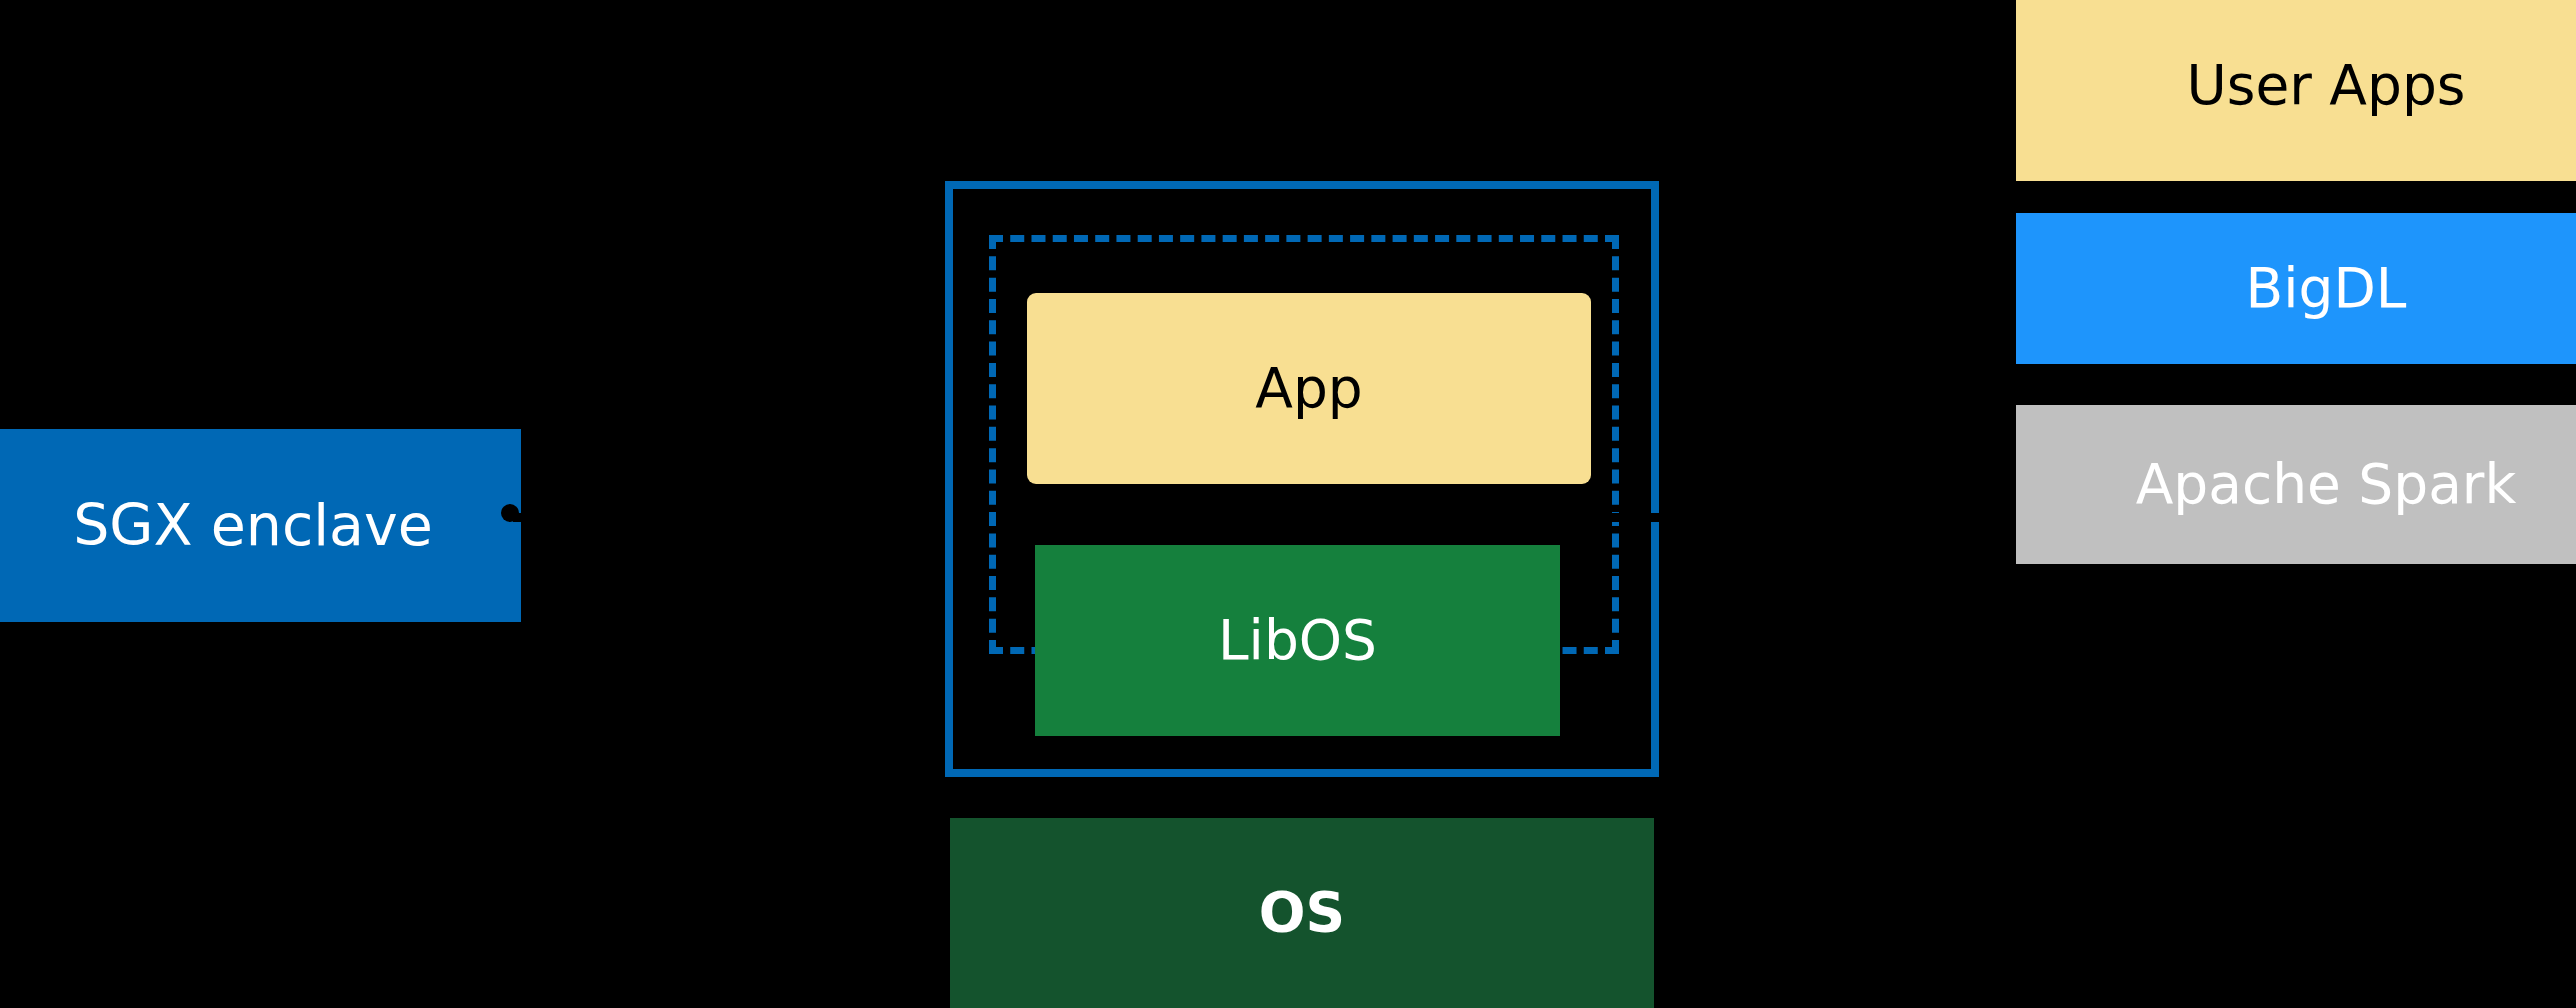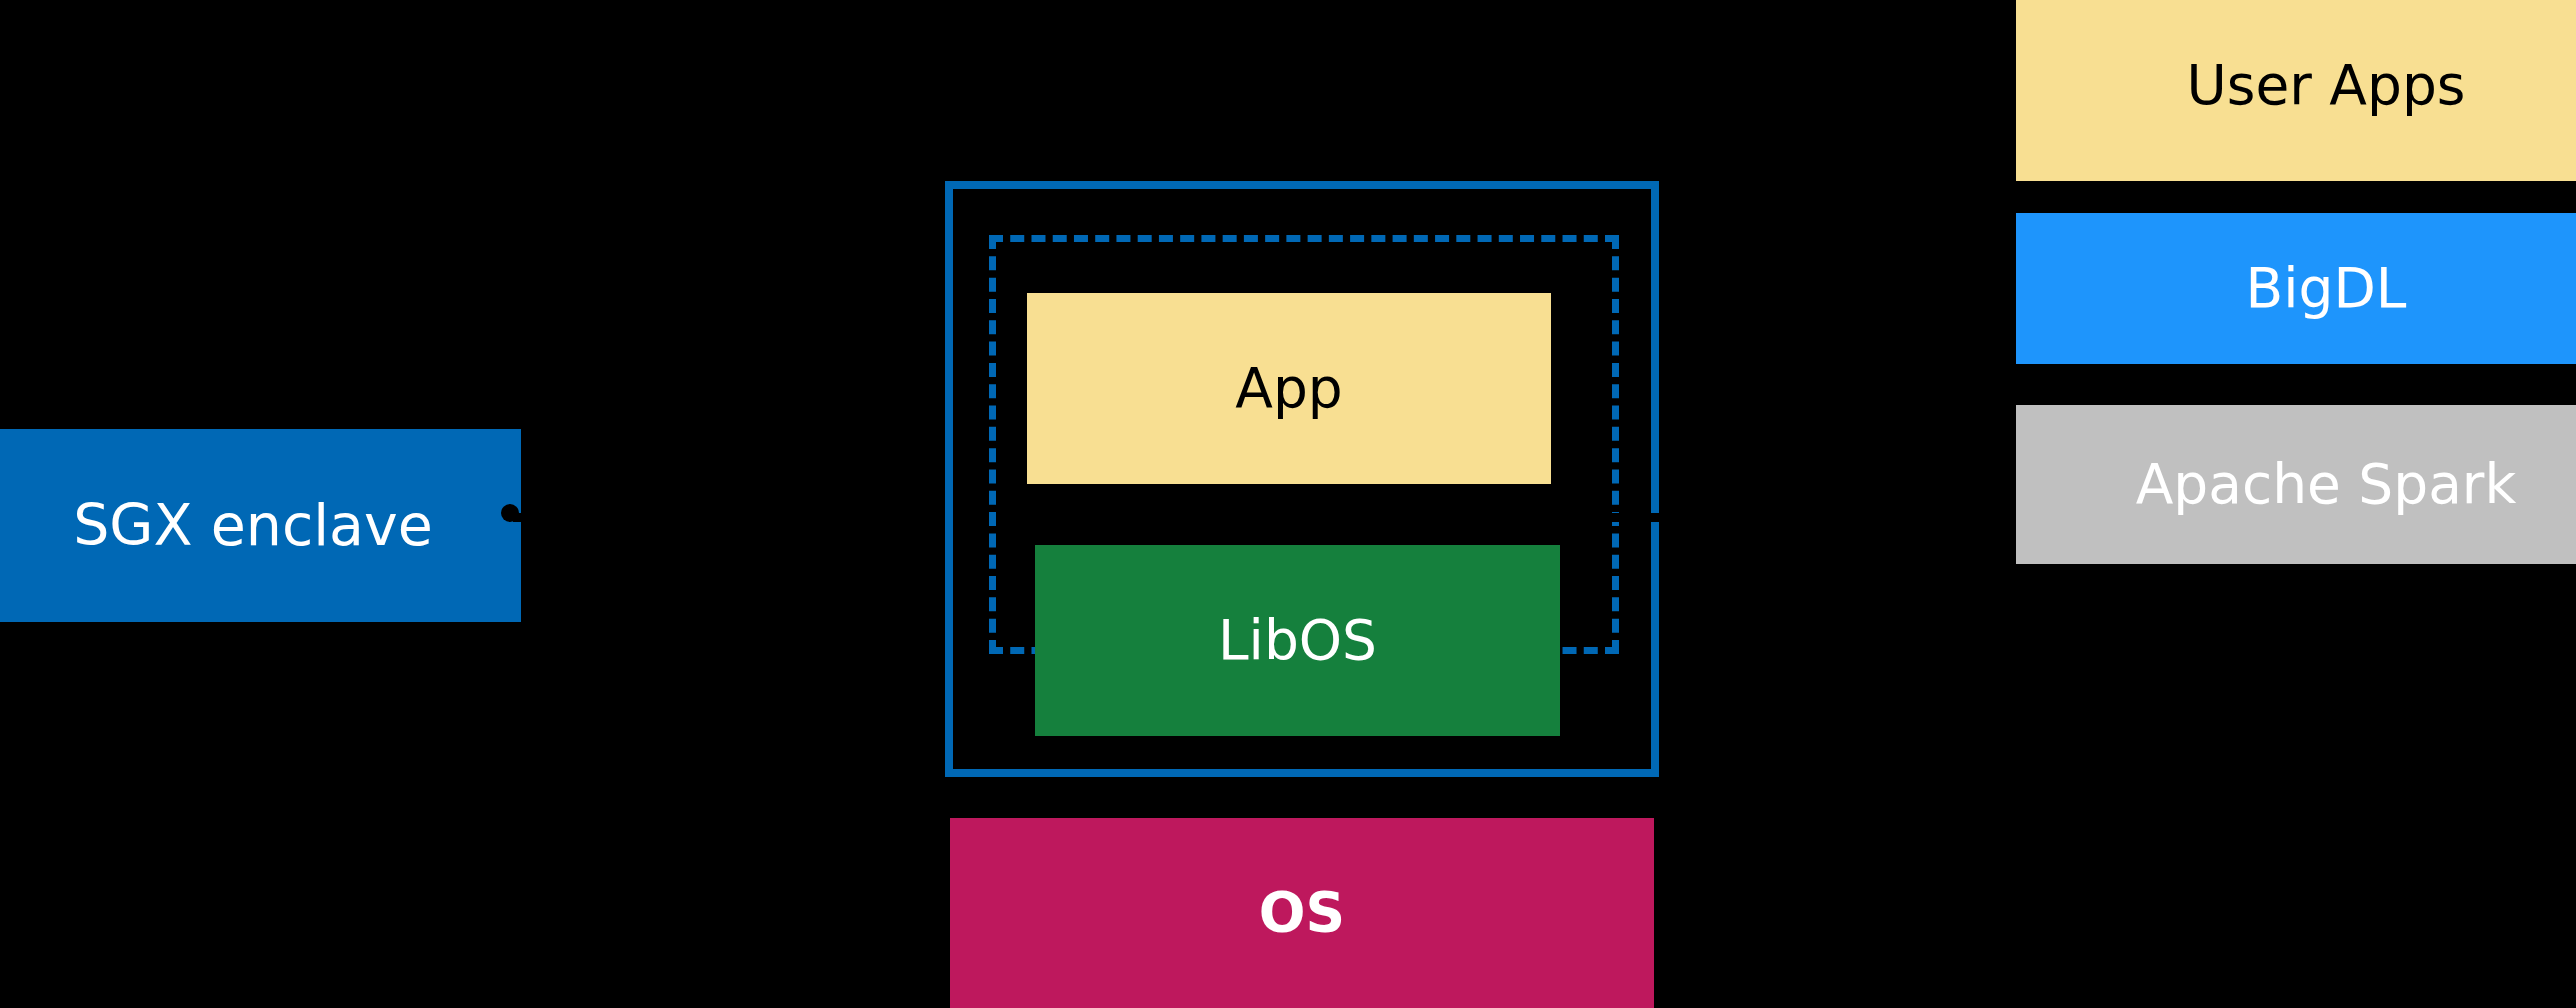--- a/index.html
+++ b/index.html
@@ -33,34 +33,34 @@
     background:transparent;
   }
   
   #dashed-frame{
     left:989px; top:235px; width:630px; height:419px;
     border:7.5px dashed #0068B5;
     background:transparent;
   }
   
   #app-box{
-    left:1027px; top:293px; width:524px; height:191px;
+    left:1027px; top:293px; width:564px; height:191px;
     background:#F8DF92; color:#000000;
-    font-size:55px; font-weight:400;
+    font-size:55px; font-weight:400;border-radius:9px;
   }
   
   #libos-box{
     left:1035px; top:545px; width:525px; height:191px;
     background:#15803d; color:#ffffff;
     font-size:55px; font-weight:400;
   }
   
   #os-box{
     left:950px; top:818px; width:704px; height:190px;
-    background:#be185d; color:#ffffff;
+    background:#14532d; color:#ffffff;
     font-size:55px; font-weight:700;
   }
   
   #user-apps-box{
     left:2016px; top:-8.4px; width:620px; height:189px;
     background:#F8DF92; color:#000000;
     font-size:55px; font-weight:400;
   }
   #bigdl-box{
     left:2016px; top:213px; width:620px; height:151px;

